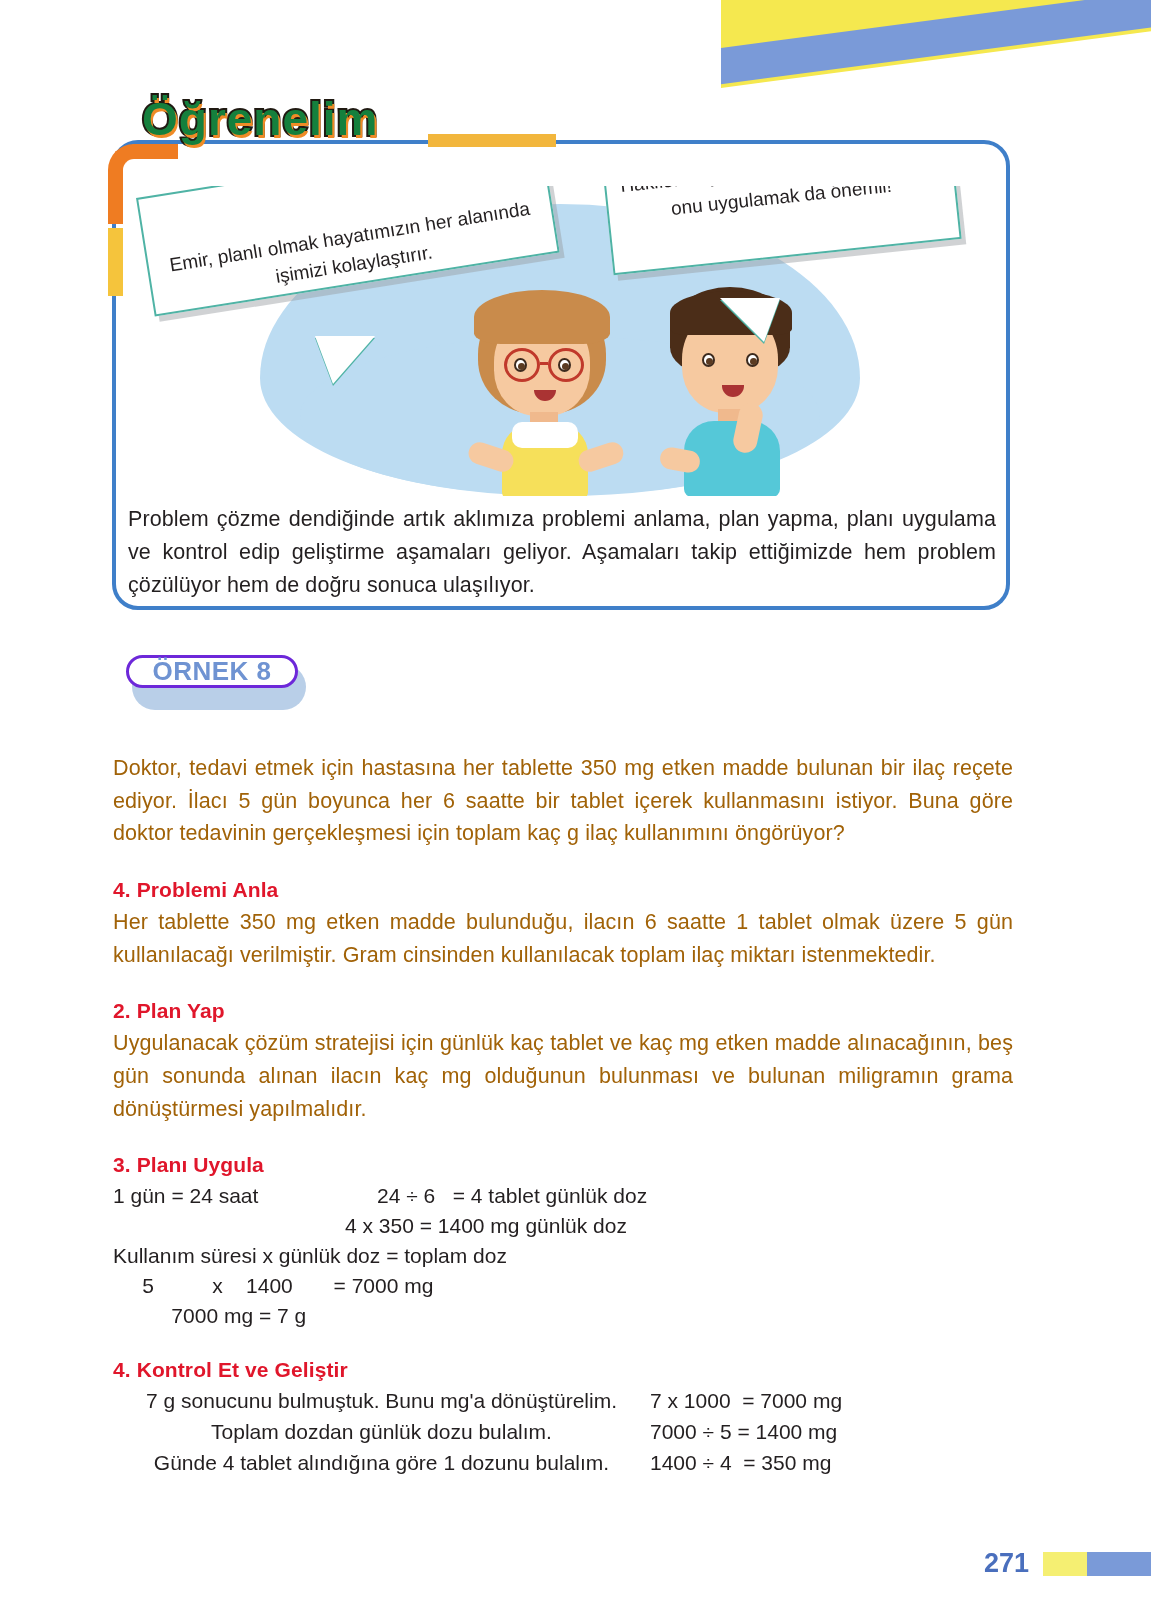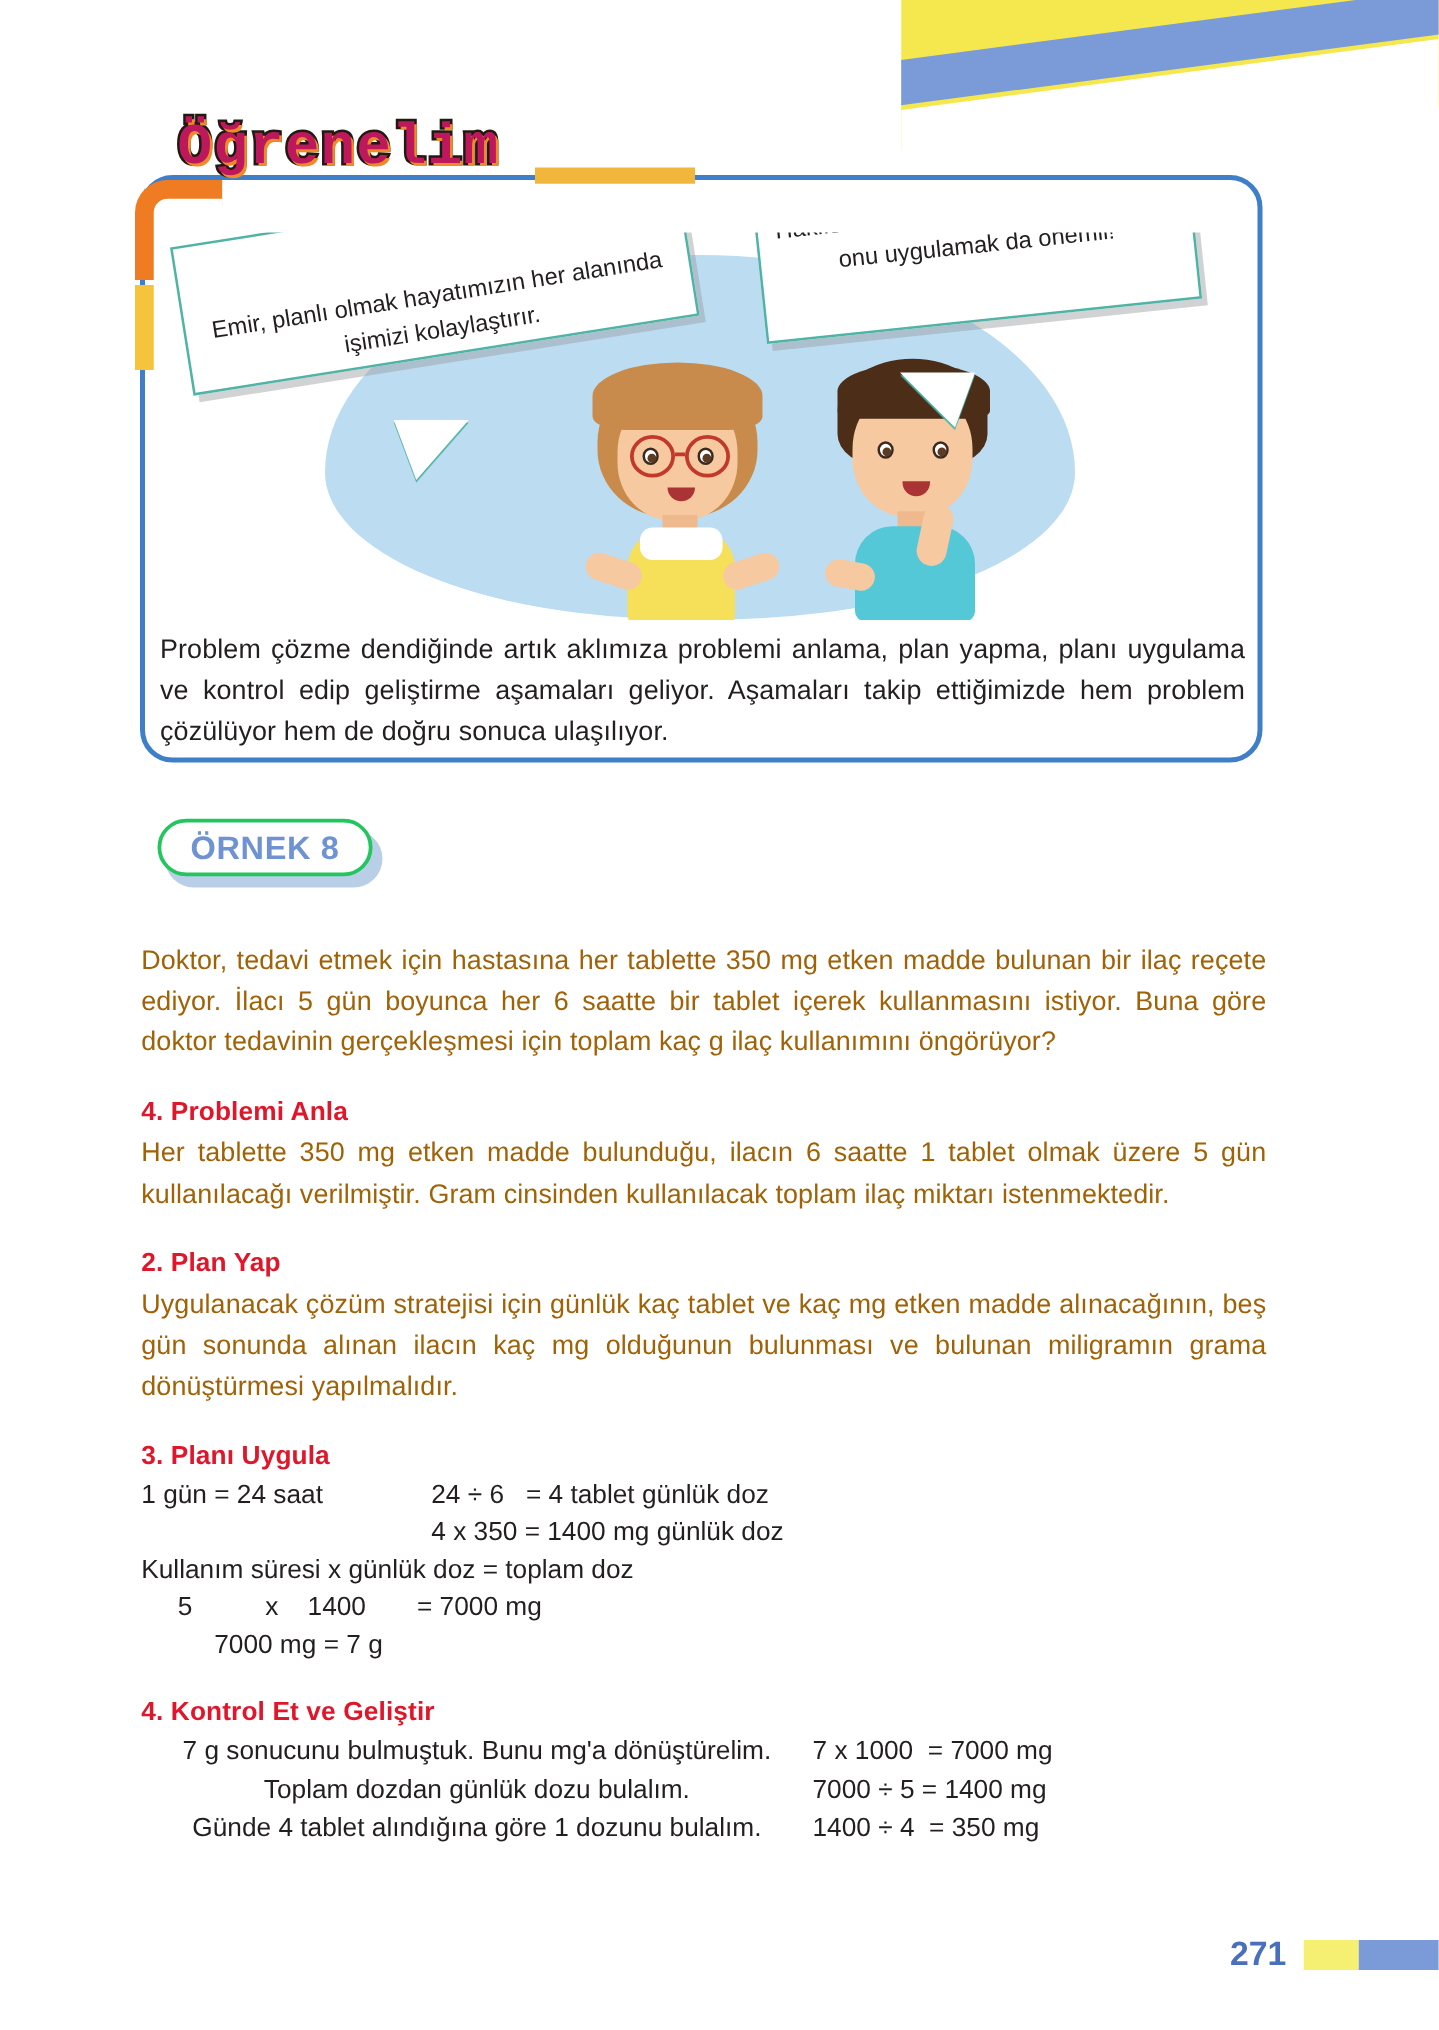--- a/index.html
+++ b/index.html
@@ -37,22 +37,22 @@
     border-top-left-radius:26px; background:transparent;
   }
   .frame-yellow-bar {
     position:absolute; left:108px; top:228px; width:15px; height:68px; background:#f5c43c;
   }
   .title-dash {
     position:absolute; left:428px; top:134px; width:128px; height:13px; background:#f2b63c;
   }
   .title-art {
     position:absolute; left:142px; top:92px; width:290px; height:62px;
-    font-family:Liberation Mono, monospace; font-weight:bold; font-size:46px;
-    letter-spacing:1px; color:#be185d;
+    font-family:Liberation Sans, sans-serif; font-weight:bold; font-size:46px;
+    letter-spacing:1px; color:#15803d;
     -webkit-text-stroke: 4px #201a12;
     paint-order: stroke fill;
     text-shadow: 2px 3px 0 #ef8b26;
     white-space:nowrap;
   }
 
   
   .scene { position:absolute; left:120px; top:186px; width:882px; height:310px; overflow:hidden; }
   .scene-blob {
     position:absolute; left:140px; top:18px; width:600px; height:290px;
@@ -112,22 +112,22 @@
     letter-spacing:0.1px;
   }
 
   
   .badge-wrap { position:absolute; left:126px; top:655px; width:180px; height:56px; }
   .badge-shadow {
     position:absolute; left:6px; top:9px; width:174px; height:46px;
     background:#b9cfe8; border-radius:24px;
   }
   .badge {
-    position:absolute; left:0; top:0; width:172px; height:46px;
-    background:#fff; border:3px solid #22c55e; border-radius:24px;
+    position:absolute; left:0; top:0; width:172px; height:33px;
+    background:#fff; border:3px solid #6d28d9; border-radius:24px;
     display:flex; align-items:center; justify-content:center;
   }
   .badge-text {
     font-size:26px; font-weight:bold; color:#6f93d2; letter-spacing:0.5px;
   }
 
   
   .body-col { position:absolute; left:113px; top:752px; width:900px; }
   .ptext {
     font-size:21.5px; line-height:1.52; color:#a16207; text-align:justify;
@@ -244,21 +244,21 @@
 
     <div class="gap-lg"></div>
     <div class="step-head">2. Plan Yap</div>
     <div class="gap-sm"></div>
     <div class="ptext">Uygulanacak çözüm stratejisi için günlük kaç tablet ve kaç mg etken madde alınacağının, beş gün sonunda alınan ilacın kaç mg olduğunun bulunması ve bulunan miligramın grama dönüştürmesi yapılmalıdır.</div>
 
     <div class="gap-lg"></div>
     <div class="step-head">3.  Planı Uygula</div>
     <div class="gap-sm"></div>
 
-    <div style="display:flex;">
+    <div style="display:flex;gap:32px;">
       <div class="calc-line" style="width:232px;">1 gün = 24 saat</div>
       <div class="calc-line">24 ÷ 6   = 4 tablet günlük doz</div>
     </div>
     <div style="display:flex;">
       <div class="calc-line" style="width:232px;"></div>
       <div class="calc-line">4 x 350 = 1400 mg günlük doz</div>
     </div>
     <div class="calc-line calc-ind-1">Kullanım süresi x günlük doz = toplam doz</div>
     <div class="calc-line calc-ind-1">     5          x    1400       = 7000 mg</div>
     <div class="calc-line calc-ind-1">          7000 mg = 7 g</div>

